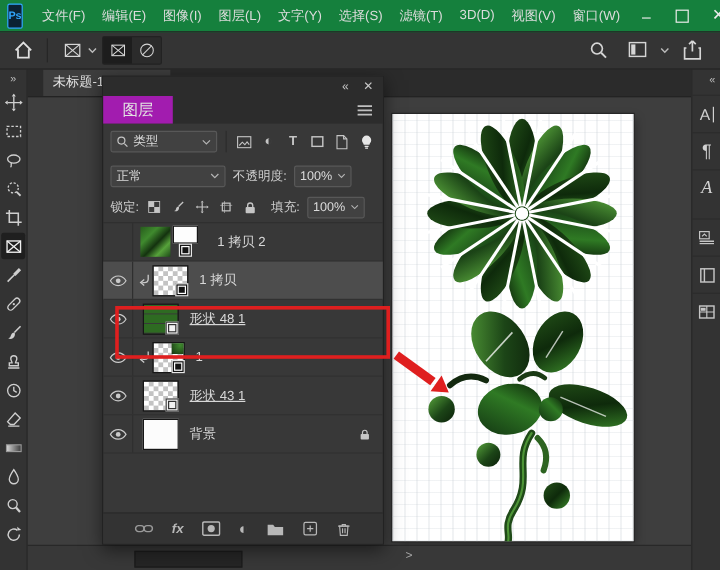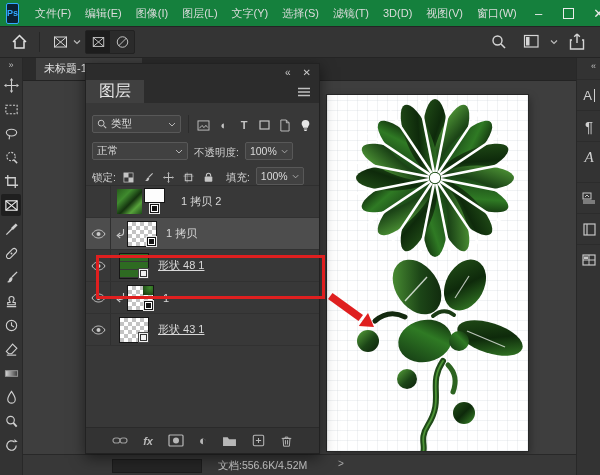--- a/index.html
+++ b/index.html
@@ -57,23 +57,23 @@
             box-shadow:0 0 0 1px #272727,2px 3px 8px rgba(0,0,0,.35);z-index:6}
   #flower{left:327px;top:95px;z-index:7}
   #redarrow{left:326px;top:292px;z-index:18}
 
   
   #lpanel{left:85px;top:63px;width:235px;height:391px;background:#383838;border:1px solid #222;
           box-shadow:0 4px 14px rgba(0,0,0,.5);z-index:10;box-sizing:border-box}
   #lphead{height:16px;background:#2c2c2c;display:flex;align-items:center;justify-content:flex-end;gap:12px;padding:0 8px;
           color:#c9c9c9;font-size:10px}
   #lptabrow{height:23px;background:#2c2c2c;display:flex;align-items:stretch}
-  #lptab{width:58px;background:#404040;display:flex;align-items:center;justify-content:center;font-size:16px;color:#e2e2e2}
+  #lptab{width:58px;background:#a21caf;display:flex;align-items:center;justify-content:center;font-size:13px;color:#e2e2e2}
   #lpmenu{margin-left:auto;display:flex;align-items:center;padding-right:8px}
-  .row{display:flex;align-items:flex-end;padding:0 6px}
+  .row{display:flex;align-items:center;padding:0 6px}
   #filterrow{height:30px;gap:5px}
   .selbox{display:flex;align-items:center;background:#414141;border:1px solid #585858;border-radius:2px;height:18px;
           font-size:10.5px;color:#dadada;padding:0 4px;gap:4px;box-sizing:border-box}
   .selbox .cdn{margin-left:auto}
   #typesel{width:92px}
   .fdiv{width:1px;height:18px;background:#2c2c2c;margin:0 2px}
   .ficon{width:16px;height:16px;display:flex;align-items:center;justify-content:center;color:#c5c5c5;font-size:11px}
   #bulb{margin-left:auto}
   #blendrow{height:27px;gap:6px}
   #blendsel{width:96px}
@@ -574,20 +574,36 @@
           </svg>
       </span>
       <span class="thumb checker" style="width:30px;margin-left:8px">
         <span class="badge light" style="right:-1px;bottom:-1px">
             <i></i>
           </span>
       </span>
       <span class="lname u">形状 43 1</span>
     </div>
 
+    <div class="lrow">
+      <span class="eyec">
+        <svg width="15" height="10" viewBox="0 0 15 10">
+            <path d="M1 5C3 1.6 5.8 1 7.5 1S12 1.6 14 5c-2 3.4-4.8 4-6.5 4S3 8.4 1 5z" fill="none" stroke="#c9c9c9"></path>
+            <circle cx="7.5" cy="5" r="2" fill="#c9c9c9"></circle>
+          </svg>
+      </span>
+      <span class="thumb" style="width:30px;margin-left:8px;background:#fcfcfc"></span>
+      <span class="lname">背景</span>
+      <span id="bglock">
+        <svg width="10" height="12" viewBox="0 0 13 13">
+            <rect x="2" y="6" width="9" height="6" rx="1" fill="#c5c5c5"></rect>
+            <path d="M4 6V4.5a2.5 2.5 0 015 0V6" stroke="#c5c5c5" fill="none" stroke-width="1.3"></path>
+          </svg>
+      </span>
+    </div>
   </div>
 
   <div id="lpbottom">
     <span class="bicon">
         <svg width="16" height="9" viewBox="0 0 16 9">
           <rect x="1" y="2" width="7" height="5" rx="2.5" stroke="#9a9a9a" fill="none" stroke-width="1.2"></rect>
           <rect x="8" y="2" width="7" height="5" rx="2.5" stroke="#9a9a9a" fill="none" stroke-width="1.2"></rect>
         </svg>
       </span>
     <span class="bicon" id="fxlbl">fx</span>
@@ -649,15 +665,14 @@
       <svg width="14" height="12" viewBox="0 0 14 12">
         <rect x="1" y="1" width="12" height="10" stroke="#c5c5c5" fill="none" stroke-width="1.2"></rect>
         <path d="M1 6h12M7 1v10" stroke="#c5c5c5" stroke-width="1"></path>
         <rect x="2" y="2.5" width="4" height="2.5" fill="#c5c5c5"></rect>
       </svg>
     </span>
 </div>
 
 <div id="statusbar" class="abs">
   <span id="zoomfield"></span>
-  <span id="docinfo">文档:556.6K/4.52M</span>
   <span id="statchev">&gt;</span>
 </div>
 
 </body></html>

